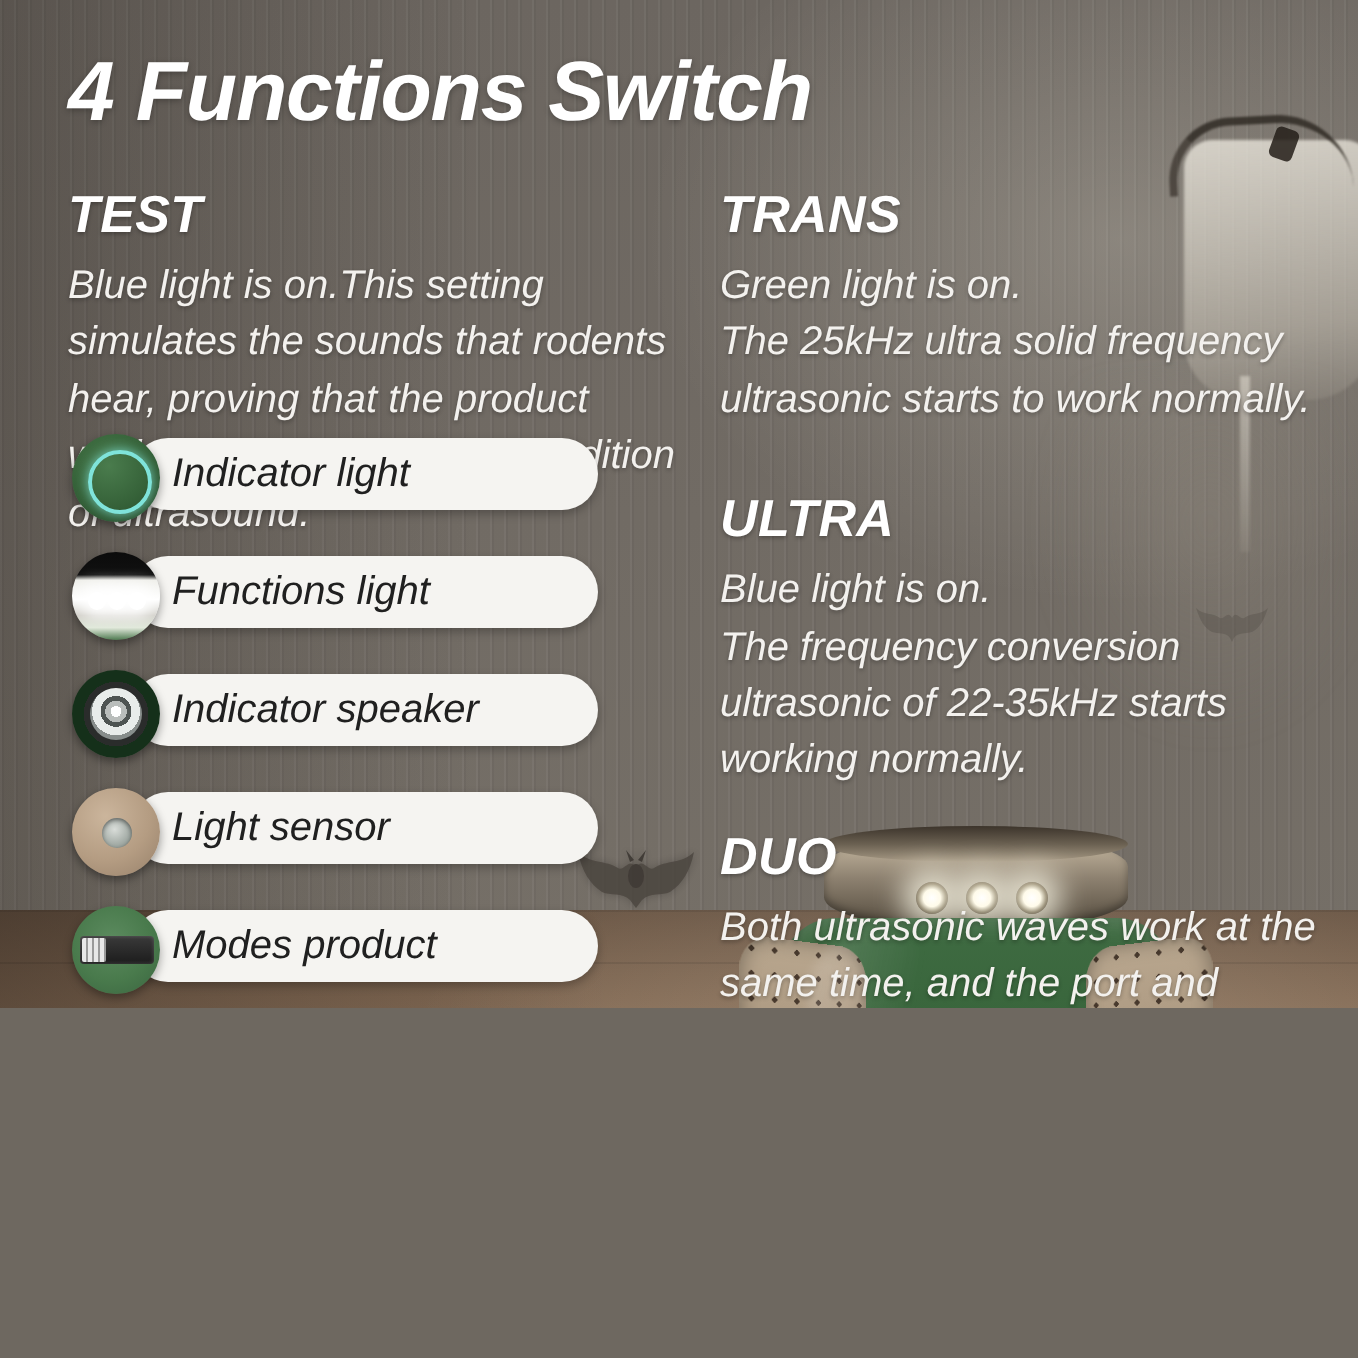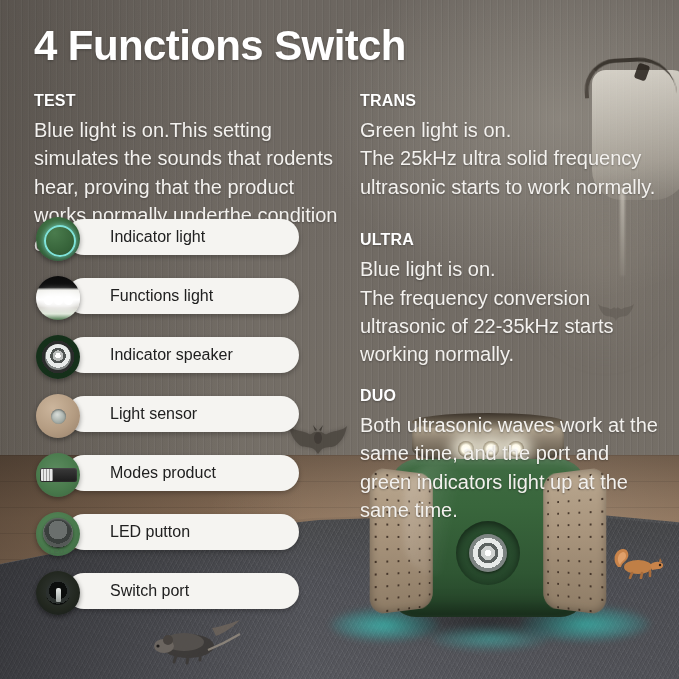--- a/index.html
+++ b/index.html
@@ -1,21 +1,22 @@
 <!DOCTYPE html>
 <html><head>
 <meta charset="utf-8">
 <style>
   * { margin:0; padding:0; box-sizing:border-box; }
   html,body { width:679px; height:679px; overflow:hidden; background:#6e6860; }
   body { font-family:"Liberation Sans", sans-serif; }
 
   #stage {
-    position:relative; width:679px; height:679px; overflow:hidden;
+    position:relative; width:679px; height:504px; overflow:hidden;
     background:#3b82f6;
+    font-style:italic;
   }
 
   
   .wall {
     position:absolute; left:0; top:0; width:679px; height:470px;
     background:
       linear-gradient(90deg, rgba(255,255,255,0.045) 0 1px, rgba(0,0,0,0.045) 1px 2px, rgba(0,0,0,0) 2px 7px),
       linear-gradient(180deg,#6c6660 0%,#716b64 55%,#756f67 100%);
     background-size:7px 100%, 100% 100%;
   }
@@ -168,41 +169,41 @@
   
   .title {
     position:absolute; left:34px; top:22px;
     font-size:42px; font-weight:700; color:#ffffff; letter-spacing:-0.6px;
     text-shadow:0 1px 3px rgba(0,0,0,0.28);
   }
   .col-left  { position:absolute; left:34px; top:92px; width:308px; }
   .col-right { position:absolute; left:360px; top:92px; width:300px; }
   .sec { margin-bottom:18px; }
   .sec-head {
-    font-size:16px; font-weight:700; color:#ffffff; letter-spacing:0.2px;
+    font-size:26px; font-weight:700; color:#ffffff; letter-spacing:0.2px;
     margin-bottom:6px; text-shadow:0 1px 2px rgba(0,0,0,0.30);
   }
   .sec-body {
     font-size:20px; line-height:1.42; color:#f3f1ee; font-weight:400;
     text-shadow:0 1px 2px rgba(0,0,0,0.30);
   }
   .sec.ultra { margin-top:30px; }
   .sec.duo   { margin-top:13px; }
 
   
   .features { position:absolute; left:36px; top:217px; width:300px; }
   .feat { position:relative; height:40px; margin-bottom:19px; }
   .feat-pill {
     position:absolute; left:30px; top:2px; width:233px; height:36px;
     background:#f5f4f1; border-radius:18px;
     box-shadow:0 2px 5px rgba(0,0,0,0.26);
     display:flex; align-items:center;
   }
   .feat-label {
-    margin-left:44px; font-size:16px; color:#202020; white-space:nowrap;
+    margin-left:20px; font-size:20px; color:#202020; white-space:nowrap;
   }
   .feat-icon {
     position:absolute; left:0; top:0; width:44px; height:44px; border-radius:50%;
     z-index:3; overflow:hidden;
   }
   
   .ic-indicator {
     background:radial-gradient(circle at 42% 36%, #4a7c4d 0%, #356138 55%, #25462a 100%);
     box-shadow:0 2px 5px rgba(0,0,0,0.4);
   }

